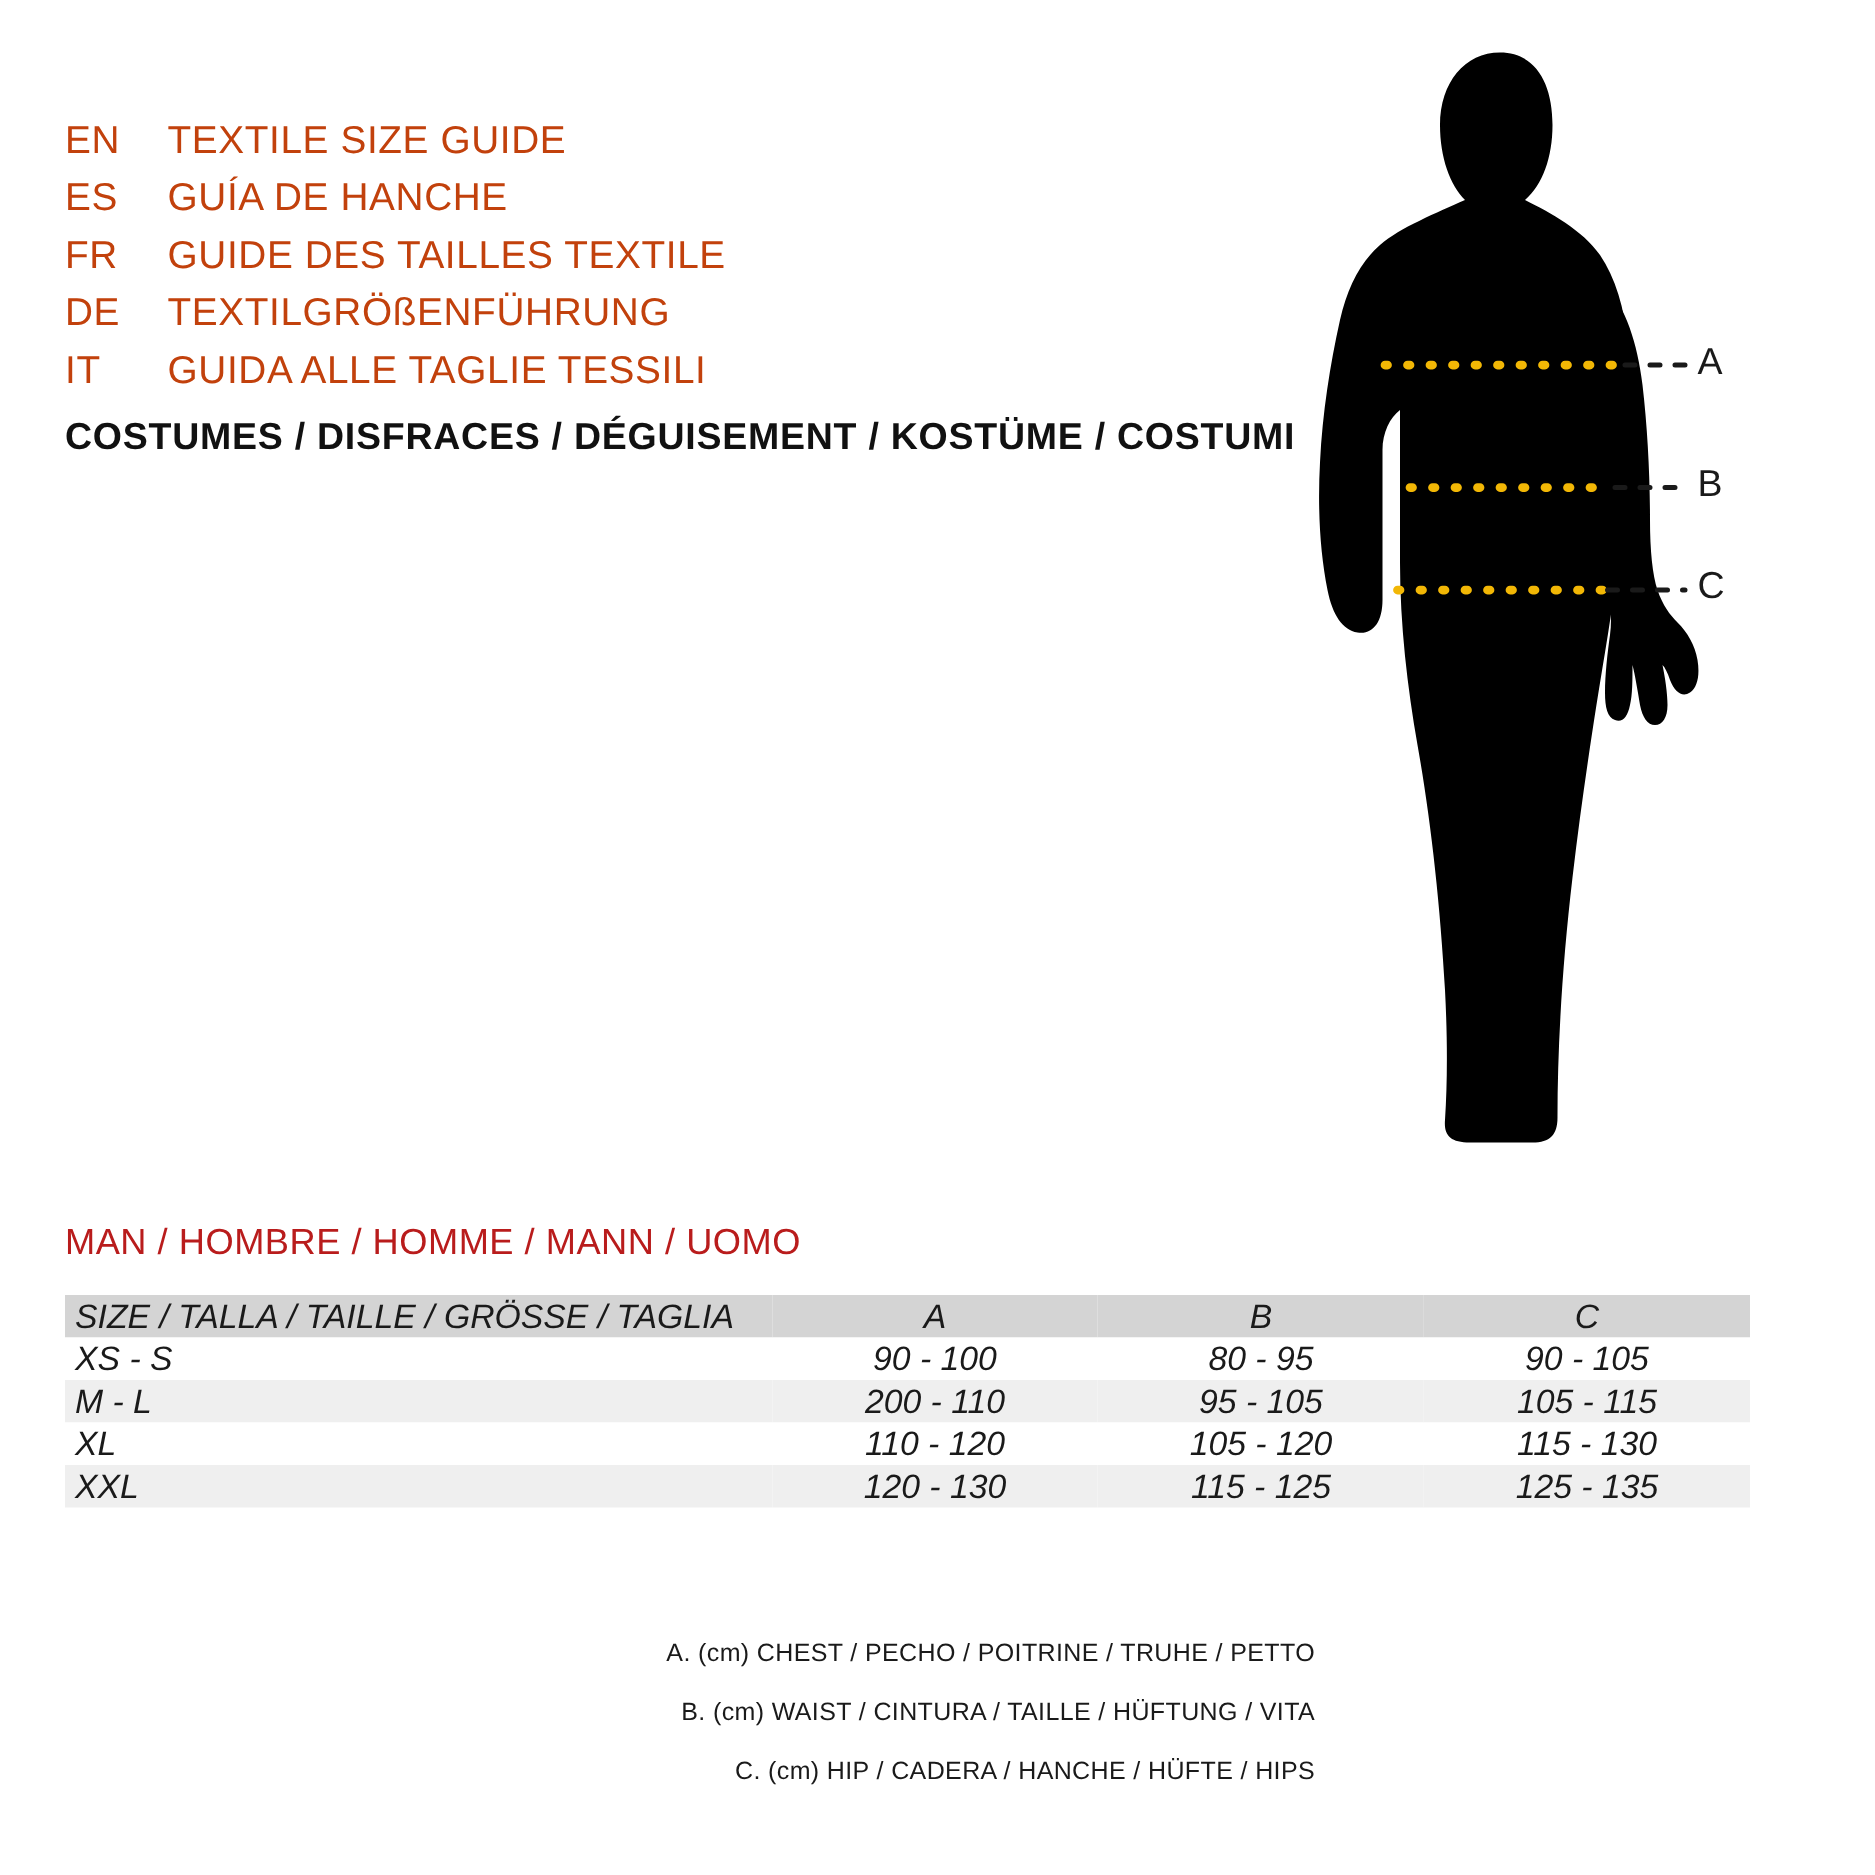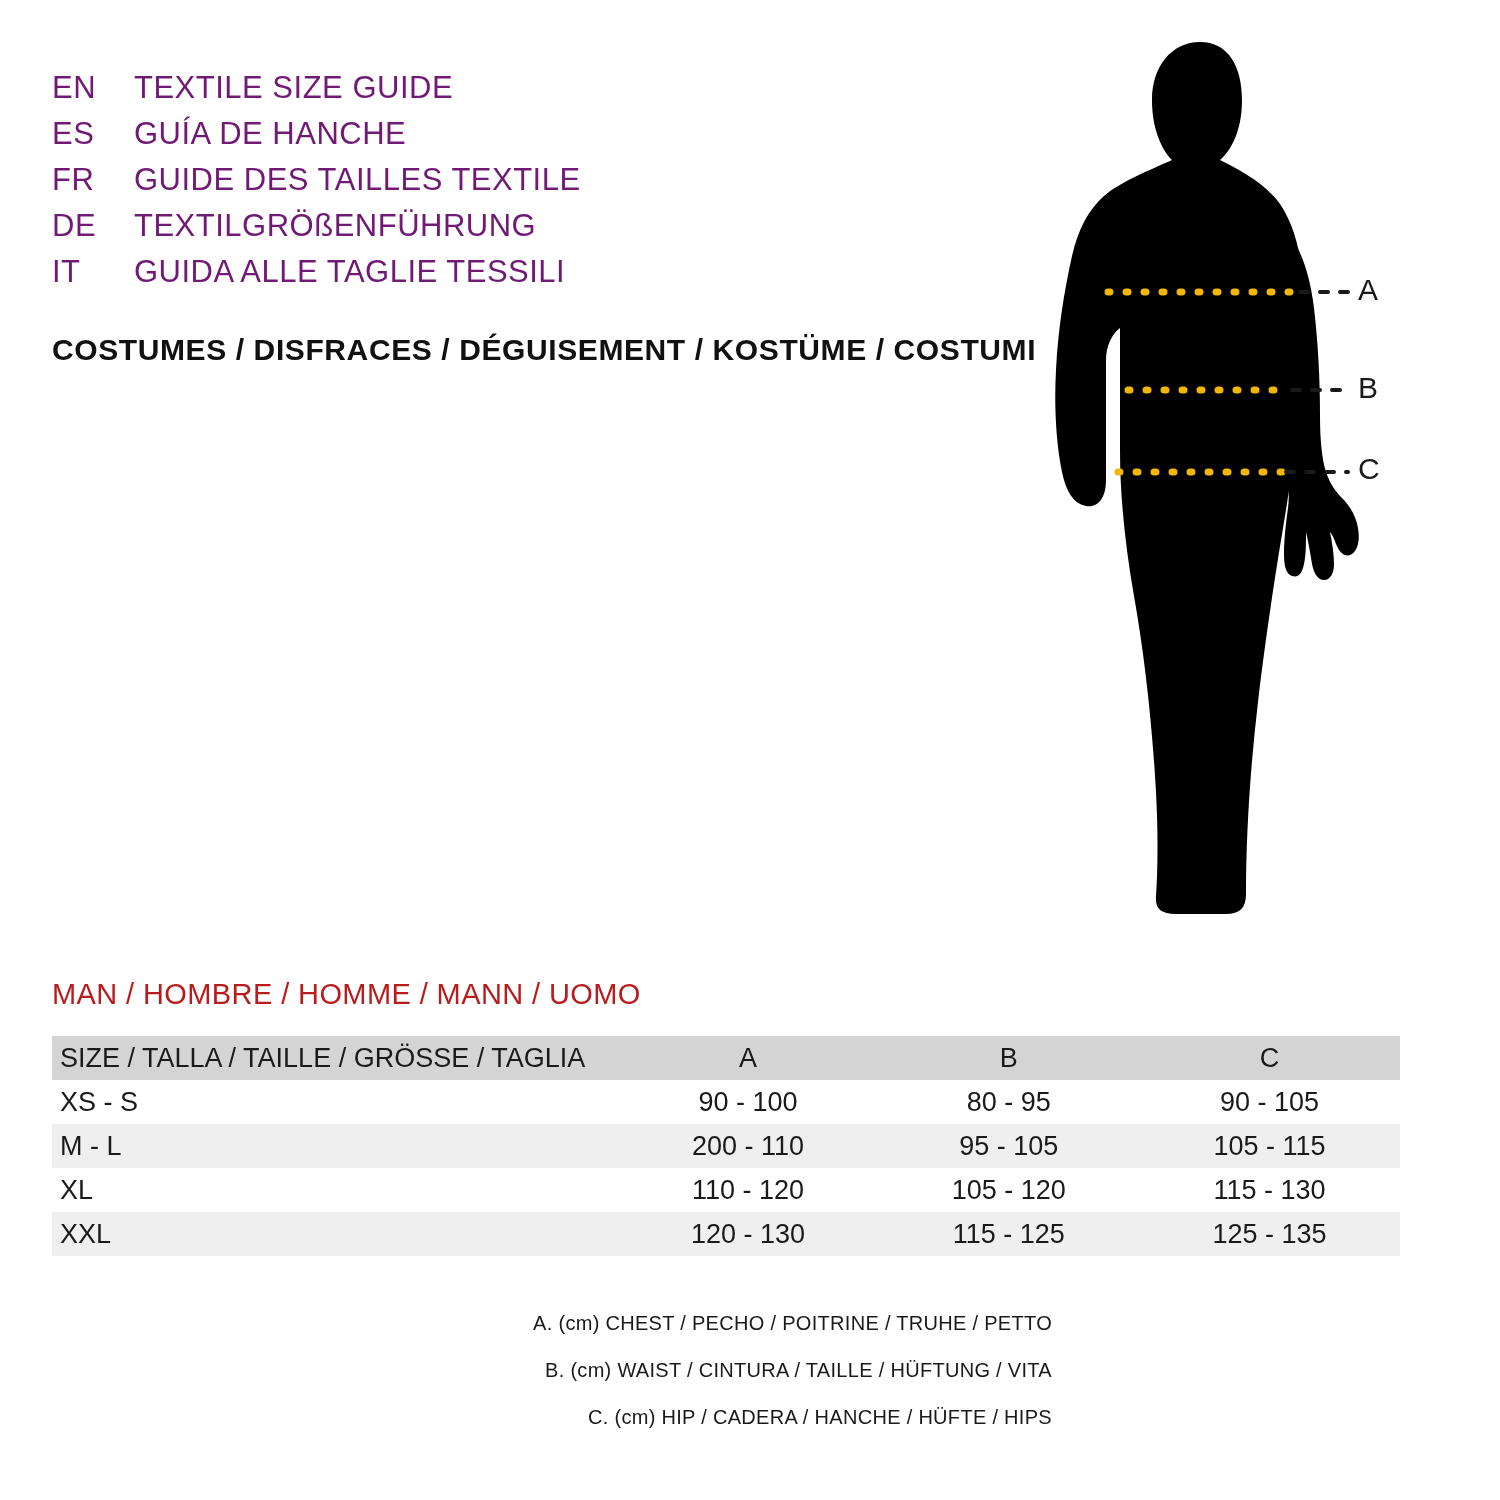--- a/index.html
+++ b/index.html
@@ -27,28 +27,29 @@
     left: 52px;
     top: 70px;
     width: 700px;
   }
   .lang-row {
     display: flex;
     align-items: baseline;
     height: 46px;
     font-size: 31px;
     letter-spacing: 0.5px;
-    color: #701a75;
+    color: #c2410c;
   }
   .lang-code {
     width: 82px;
     flex: 0 0 82px;
   }
   .lang-text {
     flex: 1 1 auto;
+    margin-top: 24px;
   }
 
   .section-title {
     position: absolute;
     left: 52px;
     top: 333px;
     font-size: 30px;
     font-weight: bold;
     letter-spacing: 0.6px;
     color: #111111;
@@ -88,23 +89,24 @@
     left: 52px;
     top: 1036px;
     width: 1348px;
     border-collapse: collapse;
     font-size: 27px;
     color: #1a1a1a;
   }
   table.size-table th,
   table.size-table td {
     padding: 0;
-    height: 44px;
+    height: 34px;
     font-weight: normal;
     vertical-align: middle;
+    font-style: italic;
   }
   table.size-table thead th {
     background: #d4d4d4;
   }
   table.size-table tbody tr:nth-child(odd) {
     background: #ffffff;
   }
   table.size-table tbody tr:nth-child(even) {
     background: #efefef;
   }

